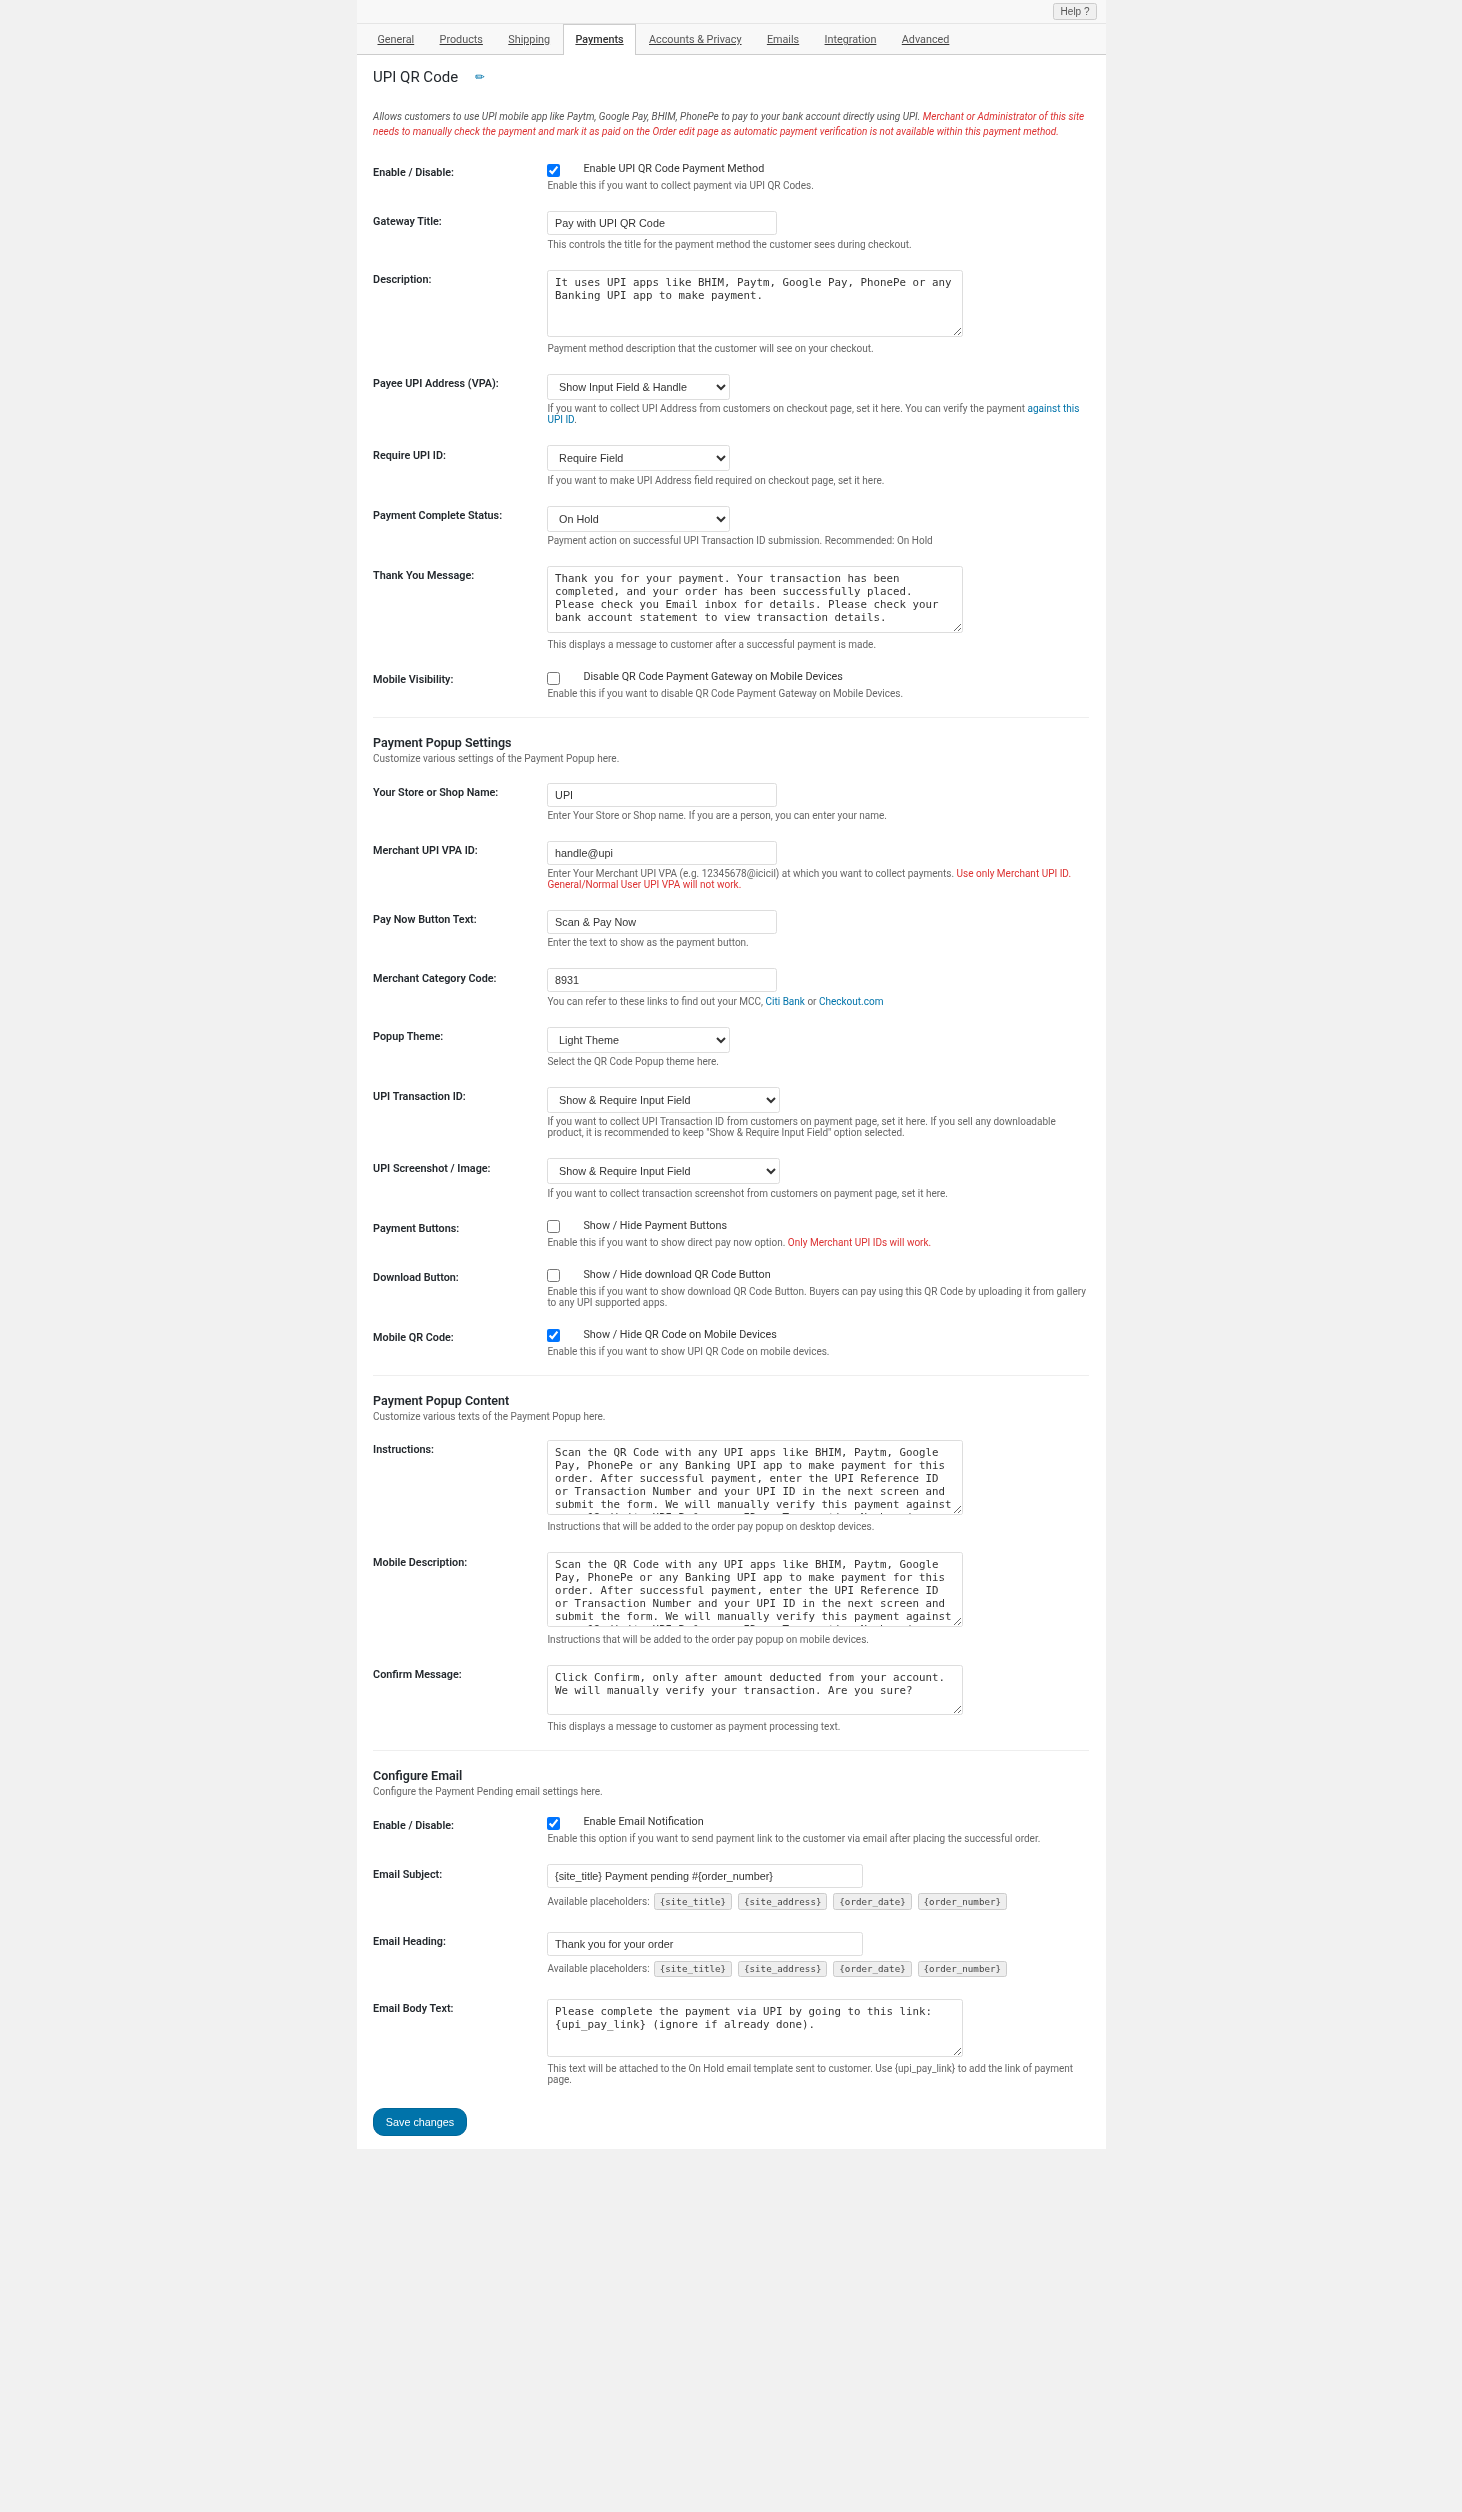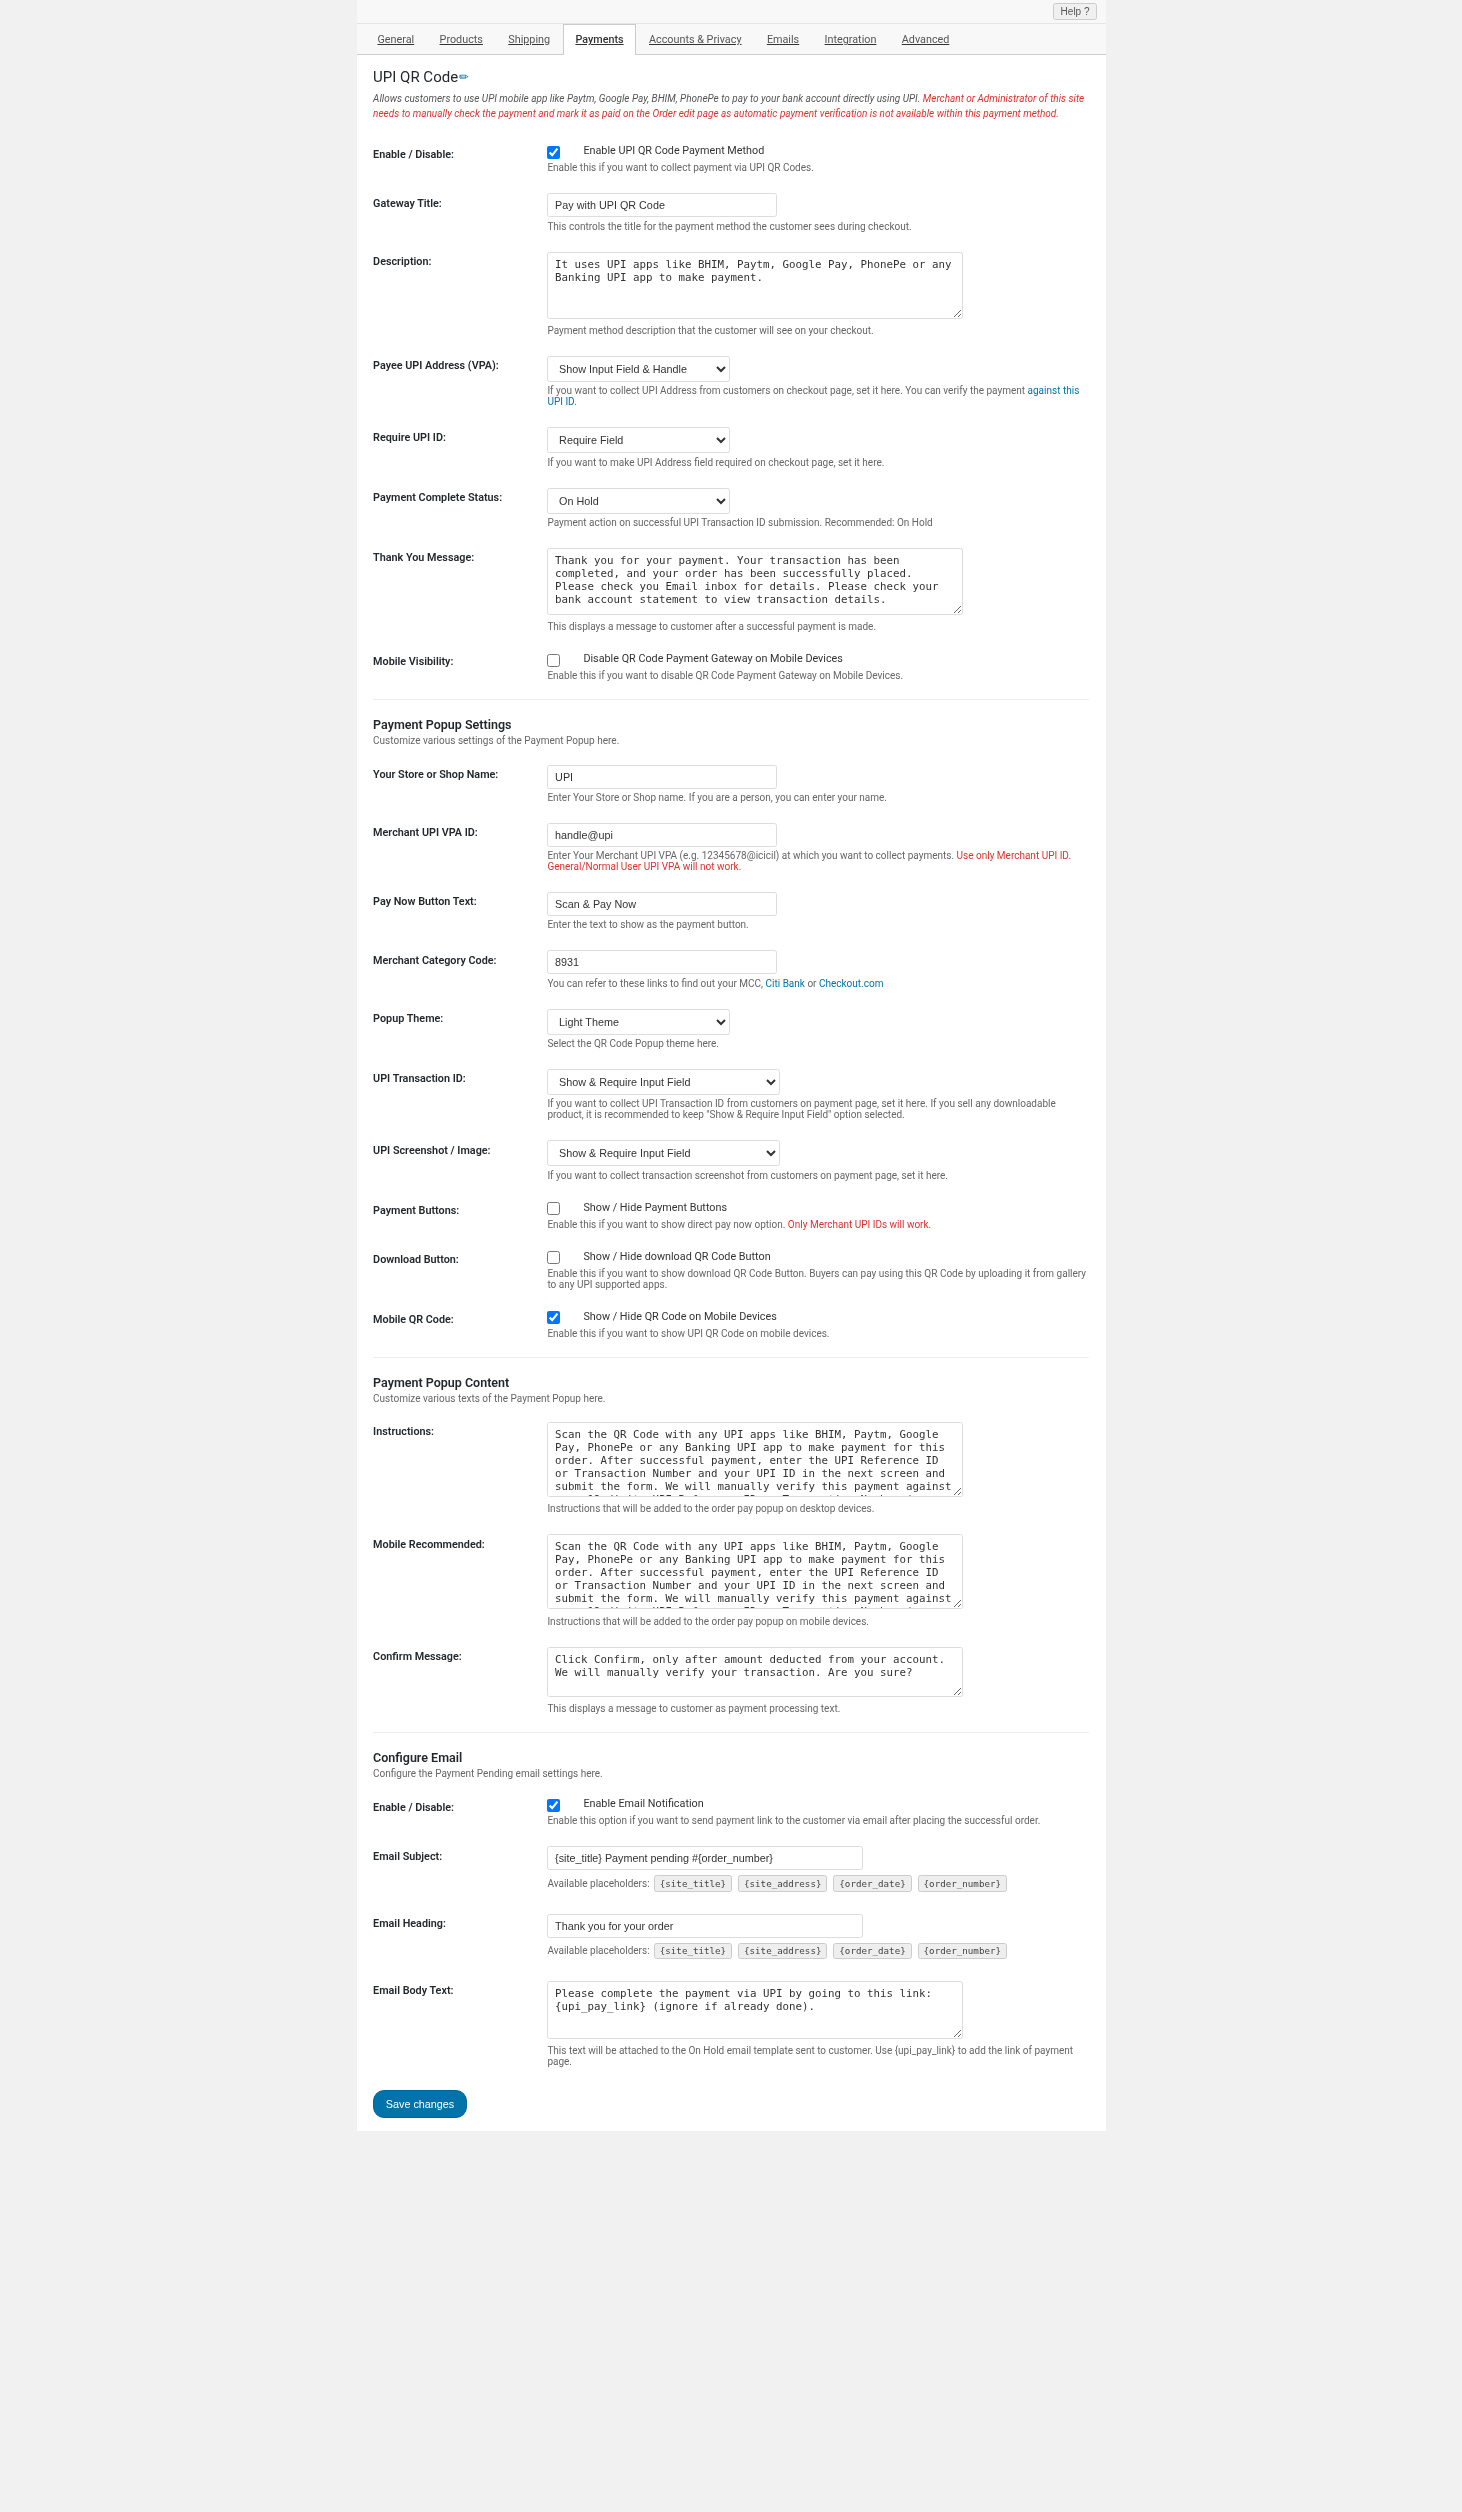--- a/index.html
+++ b/index.html
@@ -11,21 +11,21 @@
     .nav-tab { padding: 8.3px 11.7px; cursor: pointer; font-size: 10.8px; color: #555; border: 0.8px solid transparent; border-bottom: none; margin-bottom: -0.8px; text-decoration: none; }
     .nav-tab.active { background: #fff; border-color: #ccc; color: #333; font-weight: 500; }
 
     
     .top-bar { display: flex; justify-content: flex-end; padding: 3.3px 8.3px; background: #f8f8f8; border-bottom: 0.8px solid #e5e5e5; }
     .help-btn { font-size: 10px; color: #555; background: #f0f0f0; border: 0.8px solid #ccc; padding: 1.7px 6.7px; border-radius: 2.5px; cursor: pointer; }
 
     
     .content { padding: 13.3px 16.6px; }
 
-    .page-title { font-size: 15px; font-weight: 400; color: #23282d; margin-bottom: 5px; display: flex; align-items: center; gap: 1px; }
+    .page-title { font-size: 15px; font-weight: 400; color: #23282d; margin-bottom: 23px; display: flex; align-items: center; gap: 17px; }
     .edit-icon { color: #0073aa; font-size: 11.7px; cursor: pointer; }
     .page-desc { font-size: 10px; color: #555; margin-bottom: 13.3px; line-height: 1.5; font-style: italic; }
     .page-desc .warning { color: #dc3232; }
 
     
     .form-table { width: 100%; border-collapse: collapse; }
     .form-table tr { vertical-align: top; }
     .form-table th { width: 166px; padding: 13.3px 8.3px 13.3px 0; font-weight: 600; font-size: 10.8px; color: #23282d; text-align: left; white-space: nowrap; }
     .form-table td { padding: 10px 0 10px 8.3px; }
     
@@ -312,21 +312,21 @@
 
         <tr>
           <th>Instructions:</th>
           <td>
             <textarea style="width: 416px; min-height: 75px;">Scan the QR Code with any UPI apps like BHIM, Paytm, Google Pay, PhonePe or any Banking UPI app to make payment for this order. After successful payment, enter the UPI Reference ID or Transaction Number and your UPI ID in the next screen and submit the form. We will manually verify this payment against your 12-digits UPI Reference ID or Transaction Number (e.g. 301422121258) and your UPI ID.</textarea>
             <p class="field-desc">Instructions that will be added to the order pay popup on desktop devices.</p>
           </td>
         </tr>
 
         <tr>
-          <th>Mobile Recommended:</th>
+          <th>Mobile Description:</th>
           <td>
             <textarea style="width: 416px; min-height: 75px;">Scan the QR Code with any UPI apps like BHIM, Paytm, Google Pay, PhonePe or any Banking UPI app to make payment for this order. After successful payment, enter the UPI Reference ID or Transaction Number and your UPI ID in the next screen and submit the form. We will manually verify this payment against your 12-digits UPI Reference ID or Transaction Number (e.g. 301422121258) and your UPI ID.</textarea>
             <p class="field-desc">Instructions that will be added to the order pay popup on mobile devices.</p>
           </td>
         </tr>
 
         <tr>
           <th>Confirm Message:</th>
           <td>
             <textarea style="width: 416px; min-height: 50px;">Click Confirm, only after amount deducted from your account. We will manually verify your transaction. Are you sure?</textarea>

